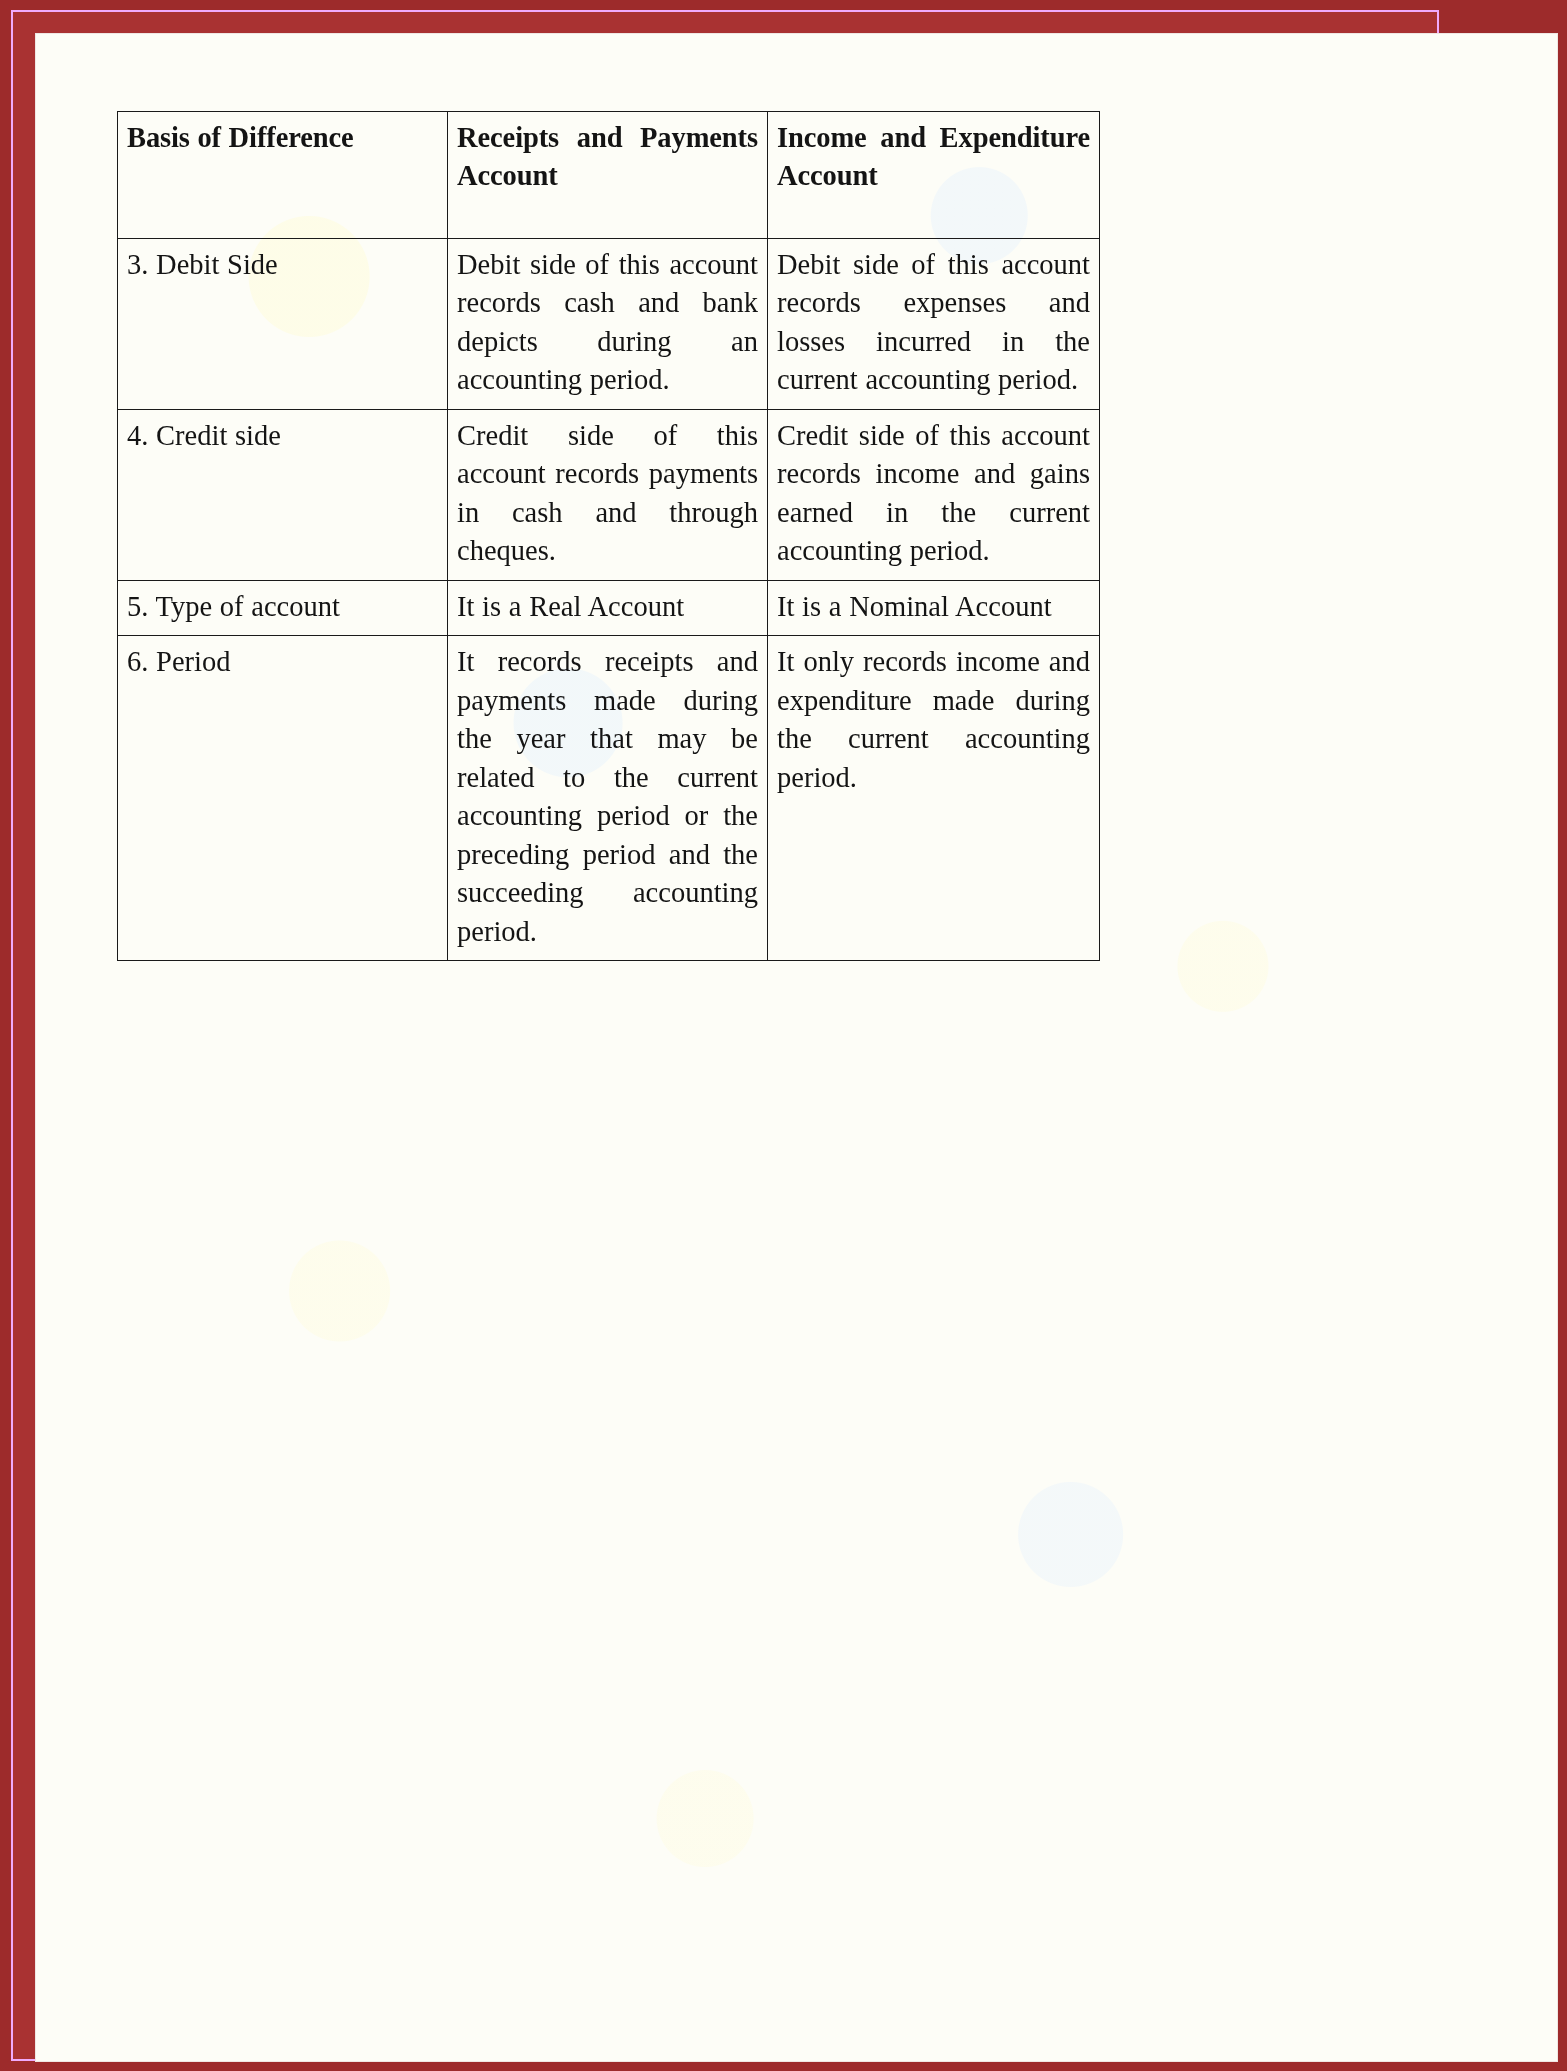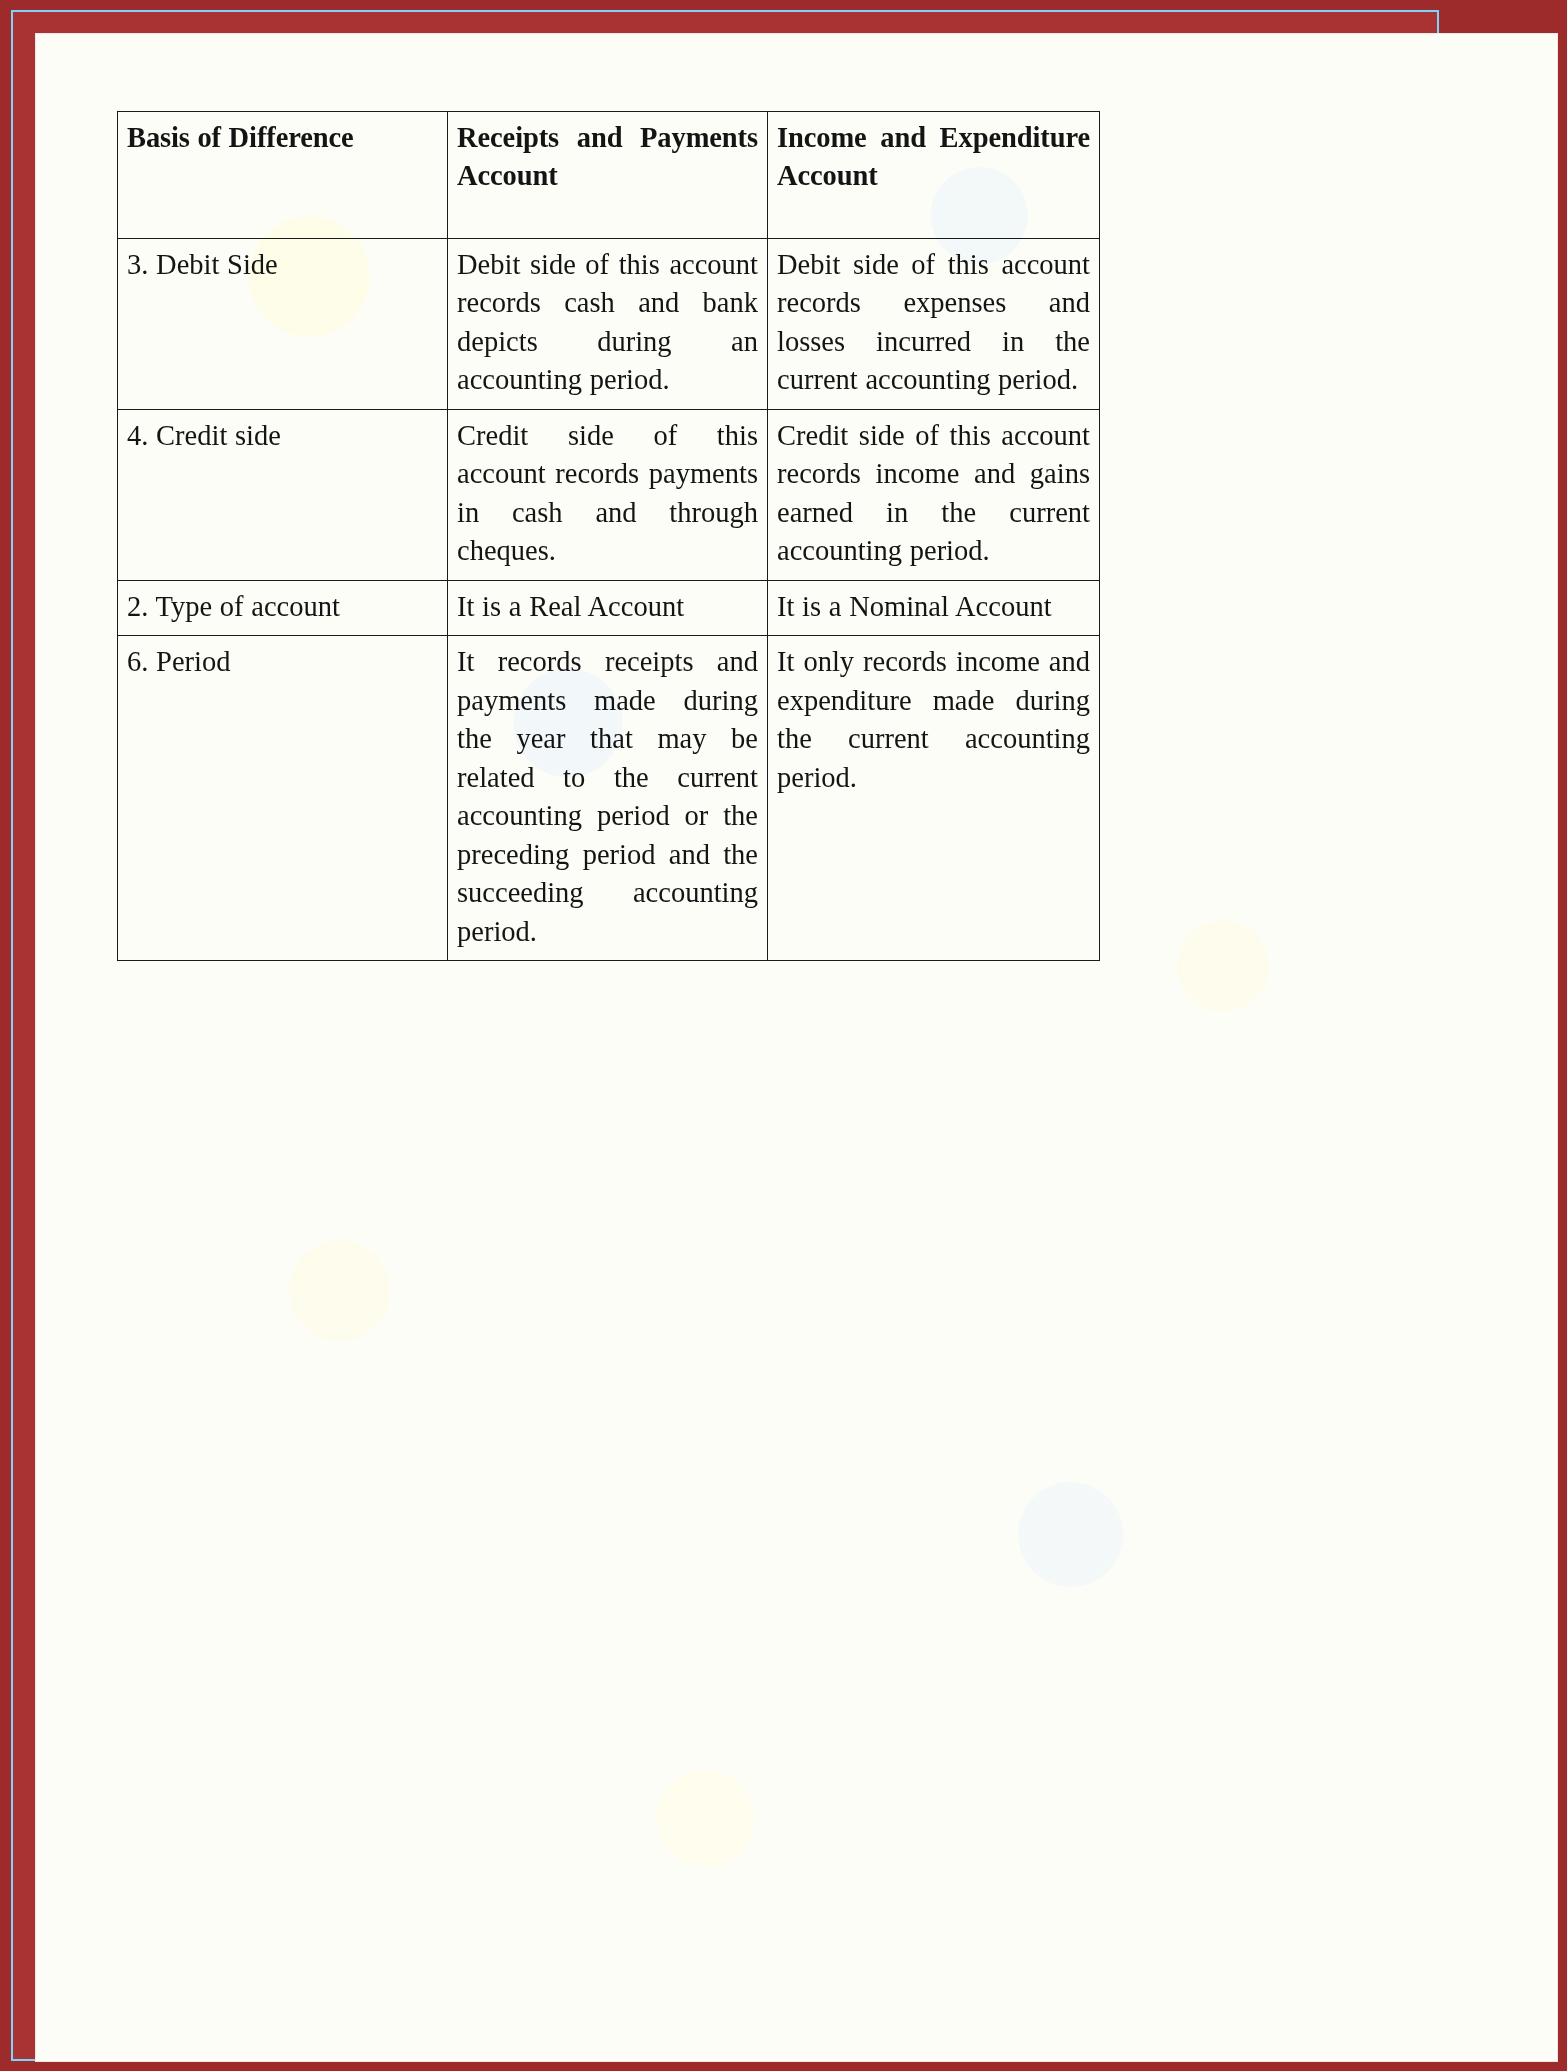--- a/index.html
+++ b/index.html
@@ -20,21 +20,21 @@
     width: 1567px;
     height: 2071px;
     background: #9d2b2b;
     box-sizing: border-box;
   }
   .page-inner-rule {
     position: absolute;
     left: 11px; top: 10px;
     width: 1428px;
     height: 2051px;
-    border: 2px solid #7dd3fc;
+    border: 2px solid #f0abfc;
     box-sizing: border-box;
     background: #a93232;
   }
   .page-sheet {
     position: absolute;
     left: 22px; top: 21px;
     width: 1523px;
     height: 2029px;
     background: #fdfdf7;
     box-sizing: border-box;
@@ -142,21 +142,21 @@
             <td class="col-rp">
               <p class="cell-p justify">Credit side of this account records payments in cash and through cheques.</p>
             </td>
             <td class="col-ie">
               <p class="cell-p justify">Credit side of this account records income and gains earned in the current accounting period.</p>
             </td>
           </tr>
 
           <tr>
             <td class="col-basis">
-              <p class="cell-p plain">2. Type of account</p>
+              <p class="cell-p plain">5. Type of account</p>
             </td>
             <td class="col-rp">
               <p class="cell-p plain">It is a Real Account</p>
             </td>
             <td class="col-ie">
               <p class="cell-p justify">It is a Nominal Account</p>
             </td>
           </tr>
 
           <tr>

